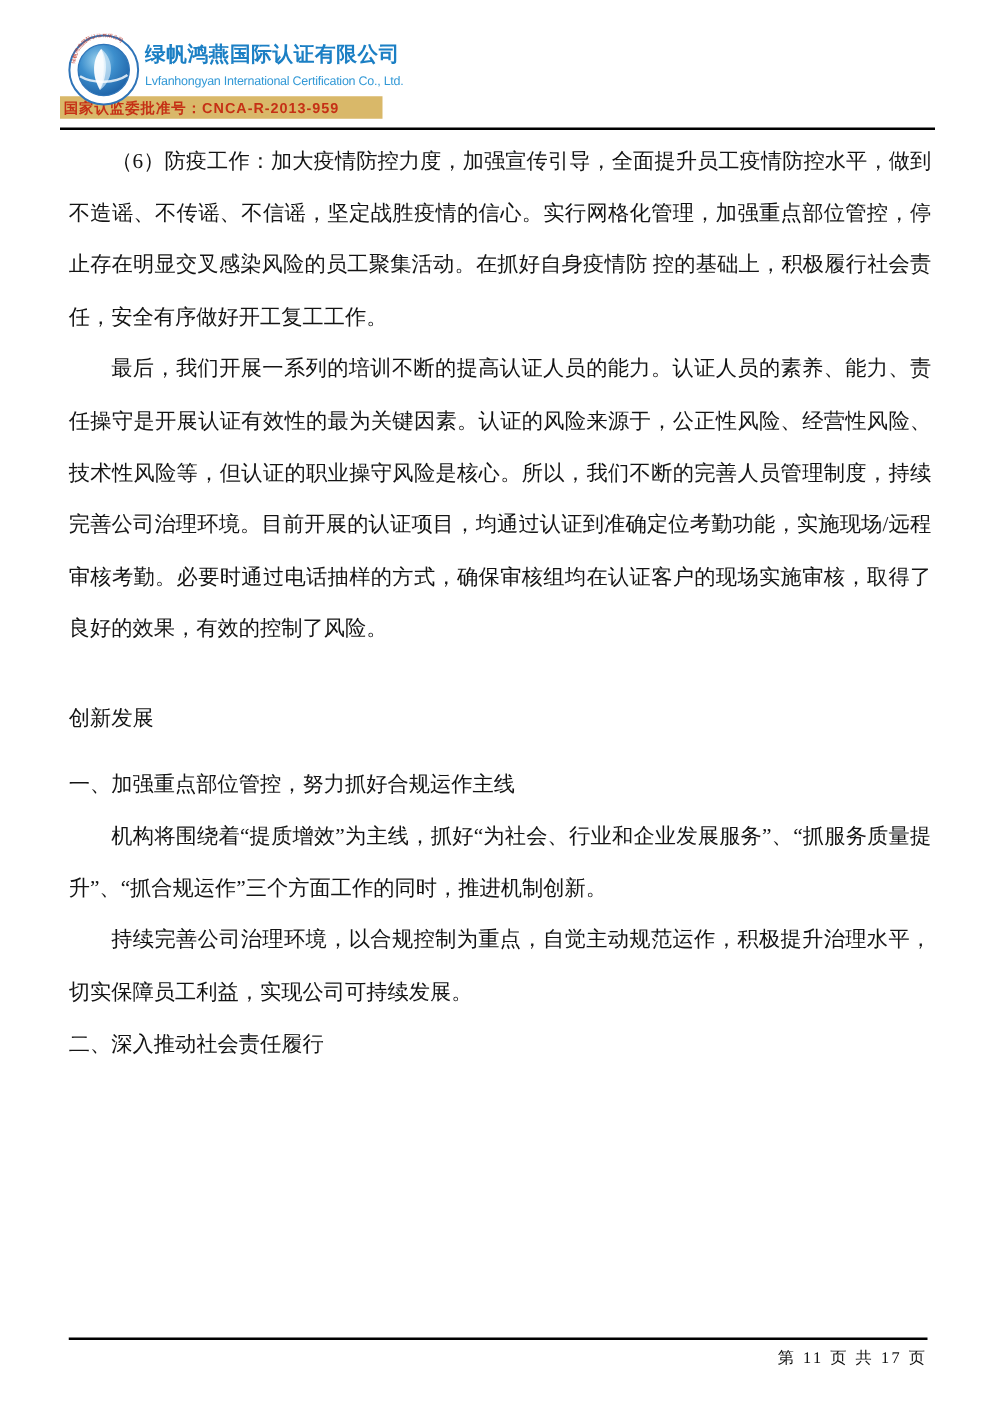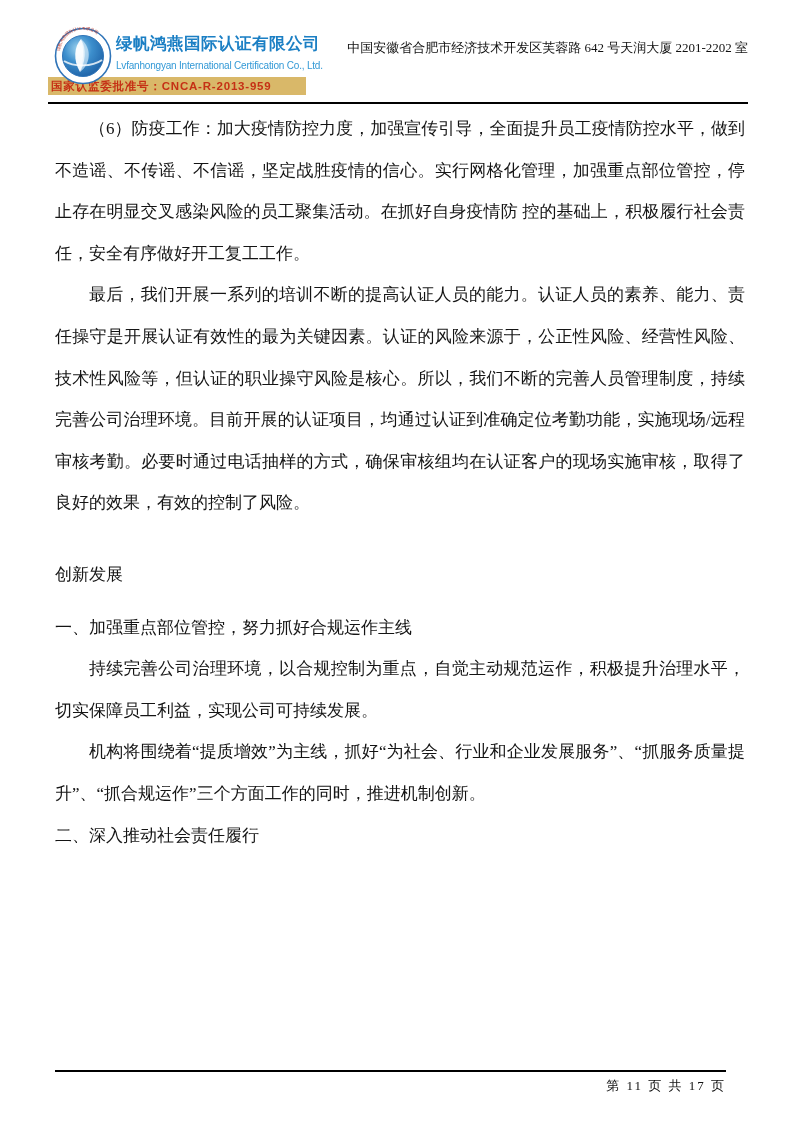--- a/index.html
+++ b/index.html
@@ -64,21 +64,21 @@
   .para { margin: 0; }
   .para.indent { text-indent: 2em; }
   .para.flush  { text-indent: 0; }
   .para.heading {
     font-family: "Liberation Sans", "DejaVu Sans", sans-serif;
     font-weight: 400; text-indent: 0;
     margin-top: 30px; margin-bottom: 11px;
   }
 
   
-  .footer { position: absolute; left: 55px; right: 68px; top: 1070px; }
+  .footer { position: absolute; left: 55px; right: 52px; top: 1070px; }
   .footer-rule { border: none; border-top: 2px solid #000; margin: 0; }
   .page-number {
     text-align: right; font-size: 13px; letter-spacing: 2px;
     margin-top: 5px; color: #111;
   }
 </style>
 </head>
 <body>
 
 <div class="page">
@@ -105,33 +105,32 @@
           <path id="arc" d="M 7 32 A 23 23 0 1 1 51 32" fill="none"></path>
         </svg>
       </div>
       <div class="name-block">
         <div class="cn-name">绿帆鸿燕国际认证有限公司</div>
         <div class="en-name">Lvfanhongyan International Certification Co., Ltd.</div>
       </div>
       <div class="approval-bar">国家认监委批准号：CNCA-R-2013-959</div>
     </div>
     <div class="header-right">
-      <div>中国安徽省合肥市经济技术开发区芙蓉路 642 号天润大厦 2201-2202 室</div>
     </div>
   </div>
 
   <hr class="header-rule">
 
   <div class="doc-body">
       <p class="para indent">（6）防疫工作：加大疫情防控力度，加强宣传引导，全面提升员工疫情防控水平，做到不造谣、不传谣、不信谣，坚定战胜疫情的信心。实行网格化管理，加强重点部位管控，停止存在明显交叉感染风险的员工聚集活动。在抓好自身疫情防 控的基础上，积极履行社会责任，安全有序做好开工复工工作。</p>
       <p class="para indent">最后，我们开展一系列的培训不断的提高认证人员的能力。认证人员的素养、能力、责任操守是开展认证有效性的最为关键因素。认证的风险来源于，公正性风险、经营性风险、技术性风险等，但认证的职业操守风险是核心。所以，我们不断的完善人员管理制度，持续完善公司治理环境。目前开展的认证项目，均通过认证到准确定位考勤功能，实施现场/远程审核考勤。必要时通过电话抽样的方式，确保审核组均在认证客户的现场实施审核，取得了良好的效果，有效的控制了风险。</p>
       <p class="para heading">创新发展</p>
       <p class="para flush">一、加强重点部位管控，努力抓好合规运作主线</p>
+      <p class="para indent">机构将围绕着“提质增效”为主线，抓好“为社会、行业和企业发展服务”、“抓服务质量提升”、“抓合规运作”三个方面工作的同时，推进机制创新。</p>
       <p class="para indent">持续完善公司治理环境，以合规控制为重点，自觉主动规范运作，积极提升治理水平，切实保障员工利益，实现公司可持续发展。</p>
-      <p class="para indent">机构将围绕着“提质增效”为主线，抓好“为社会、行业和企业发展服务”、“抓服务质量提升”、“抓合规运作”三个方面工作的同时，推进机制创新。</p>
       <p class="para flush">二、深入推动社会责任履行</p>
     </div>
 
   <div class="footer">
     <hr class="footer-rule">
     <div class="page-number">第 11 页 共 17 页</div>
   </div>
 
 </div>
 

